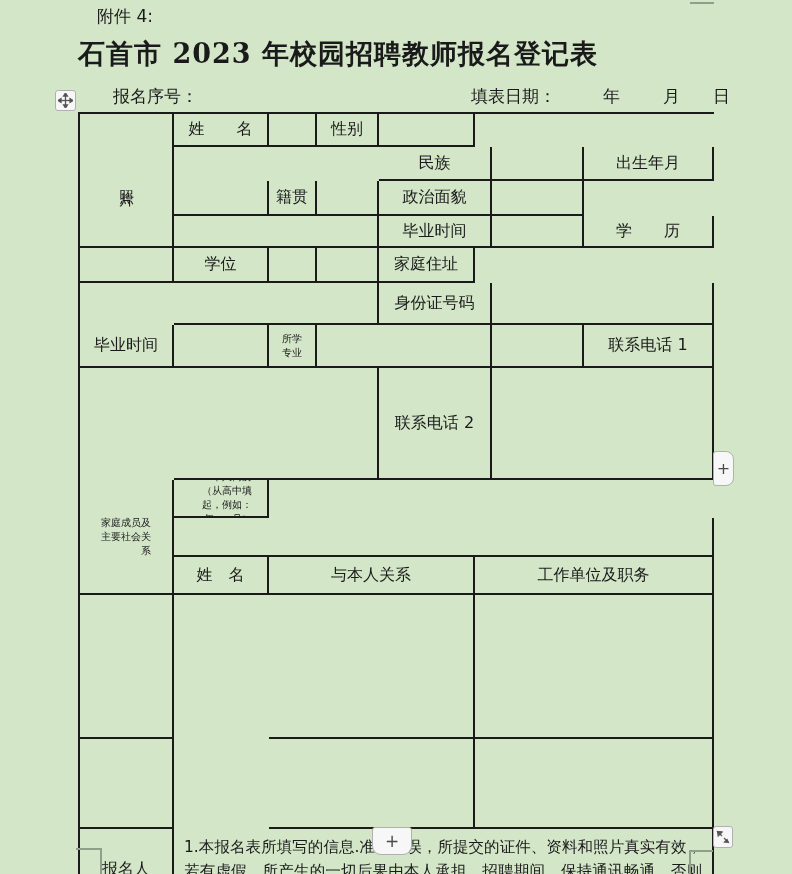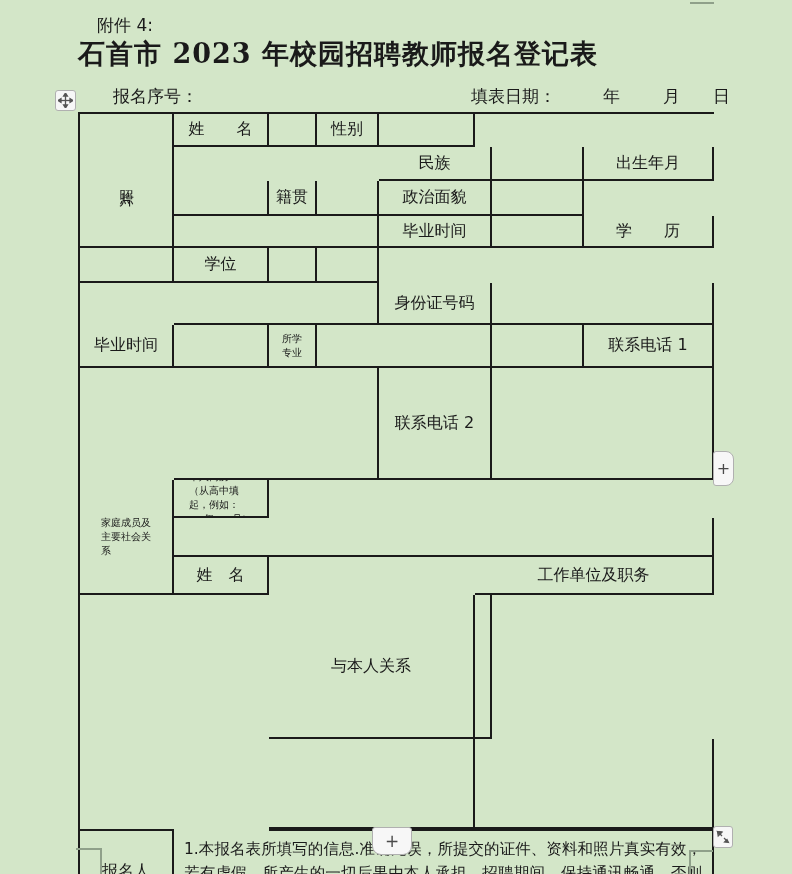--- a/index.html
+++ b/index.html
@@ -4,42 +4,42 @@
 <style>
   html,body{margin:0;padding:0;}
   body{
     width:792px;height:874px;position:relative;overflow:hidden;
     background:#d3e6c8;
     font-family:"DejaVu Sans",sans-serif;
     color:#1a1a1a;
   }
   .abs{position:absolute;}
   
-  .attachment{left:97px;top:14px;font-size:17px;}
+  .attachment{left:97px;top:5px;font-size:17px;}
   .doc-title{left:78px;top:36px;width:634px;text-align:left;
     font-size:27px;font-weight:bold;letter-spacing:1px;
     font-family:"DejaVu Serif",serif;}
   .reg-line span{position:absolute;top:85px;font-size:17px;white-space:nowrap;margin-left:16px;}
   .reg-no{left:97px;}
   .date-label{left:455px;}
   .date-y{left:587px;} .date-m{left:647px;} .date-d{left:697px;}
 
   
   .form-grid{
     left:78px;top:112px;
     display:grid;
     grid-template-columns:94px 95px 48px 62px 96px 17px 92px 130px;
     grid-template-rows:33px 34px 35px 32px 35px 42px 43px 112px 38px 39px 38px 144px 90px;
     border-top:2px solid #1a1a1a;border-left:2px solid #1a1a1a;
   }
   .c{
     border-right:2px solid #1a1a1a;border-bottom:2px solid #1a1a1a;
     box-sizing:border-box;
     display:flex;align-items:center;justify-content:center;
-    font-size:16px;text-align:left;white-space:pre-line;
+    font-size:16px;text-align:right;white-space:pre-line;
     padding:0 2px;overflow:hidden;
   }
   .small{font-size:10px;}
   .photo-cell{writing-mode:vertical-rl;letter-spacing:2px;font-size:15px;}
   .promise-cell{
     display:block;text-align:justify;position:relative;
     font-size:15.5px;line-height:1.52;padding:7px 10px 0 10px;
     white-space:normal;
   }
 
@@ -95,20 +95,21 @@
   <div class="c" style="grid-column:2/span 3"></div>
   <div class="c" style="grid-column:5/span 2">毕业时间</div>
   <div class="c"></div>
 
   <div class="c">学　　历</div>
   <div class="c"></div>
   <div class="c">学位</div>
   <div class="c"></div>
   <div class="c"></div>
 
+  <div class="c">家庭住址</div>
   <div class="c" style="grid-column:2/span 3"></div>
   <div class="c" style="grid-column:5/span 2">身份证号码</div>
   <div class="c" style="grid-column:7/span 2"></div>
 
   <div class="c">毕业时间</div>
   <div class="c"></div>
   <div class="c small">所学
 专业</div>
   <div class="c" style="grid-column:4/span 3"></div>
   <div class="c"></div>
@@ -121,22 +122,22 @@
   <div class="c small">本人简历
 （从高中填
 起，例如：
 xx 年 xx 月）</div>
   <div class="c" style="grid-column:2/span 7"></div>
 
   <div class="c small" style="grid-row:9/span 3">家庭成员及
 主要社会关
 系</div>
   <div class="c">姓　名</div>
+  <div class="c" style="grid-column:3/span 3">与本人关系</div>
   <div class="c" style="grid-column:6/span 3">工作单位及职务</div>
-  <div class="c" style="grid-column:3/span 3">与本人关系</div>
   <div class="c"></div>
   <div class="c" style="grid-column:3/span 3"></div>
   <div class="c" style="grid-column:6/span 3"></div>
   <div class="c"></div>
   <div class="c" style="grid-column:3/span 3"></div>
   <div class="c" style="grid-column:6/span 3"></div>
 
   <div class="c">报名人
 承　诺</div>
   <div class="c promise-cell" style="grid-column:2/span 7">

